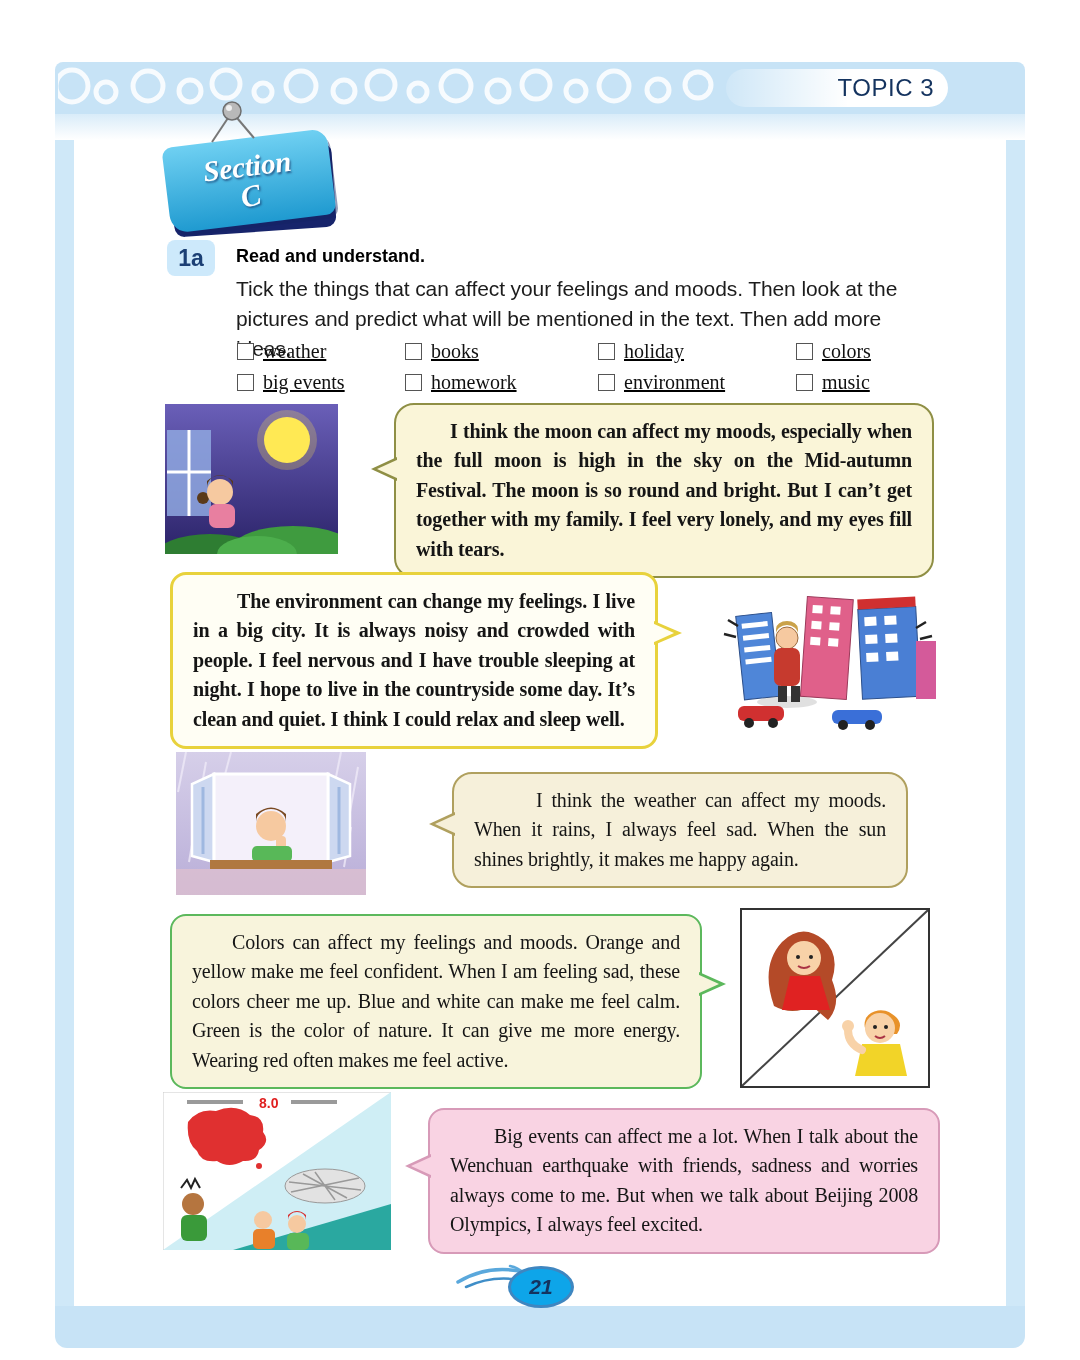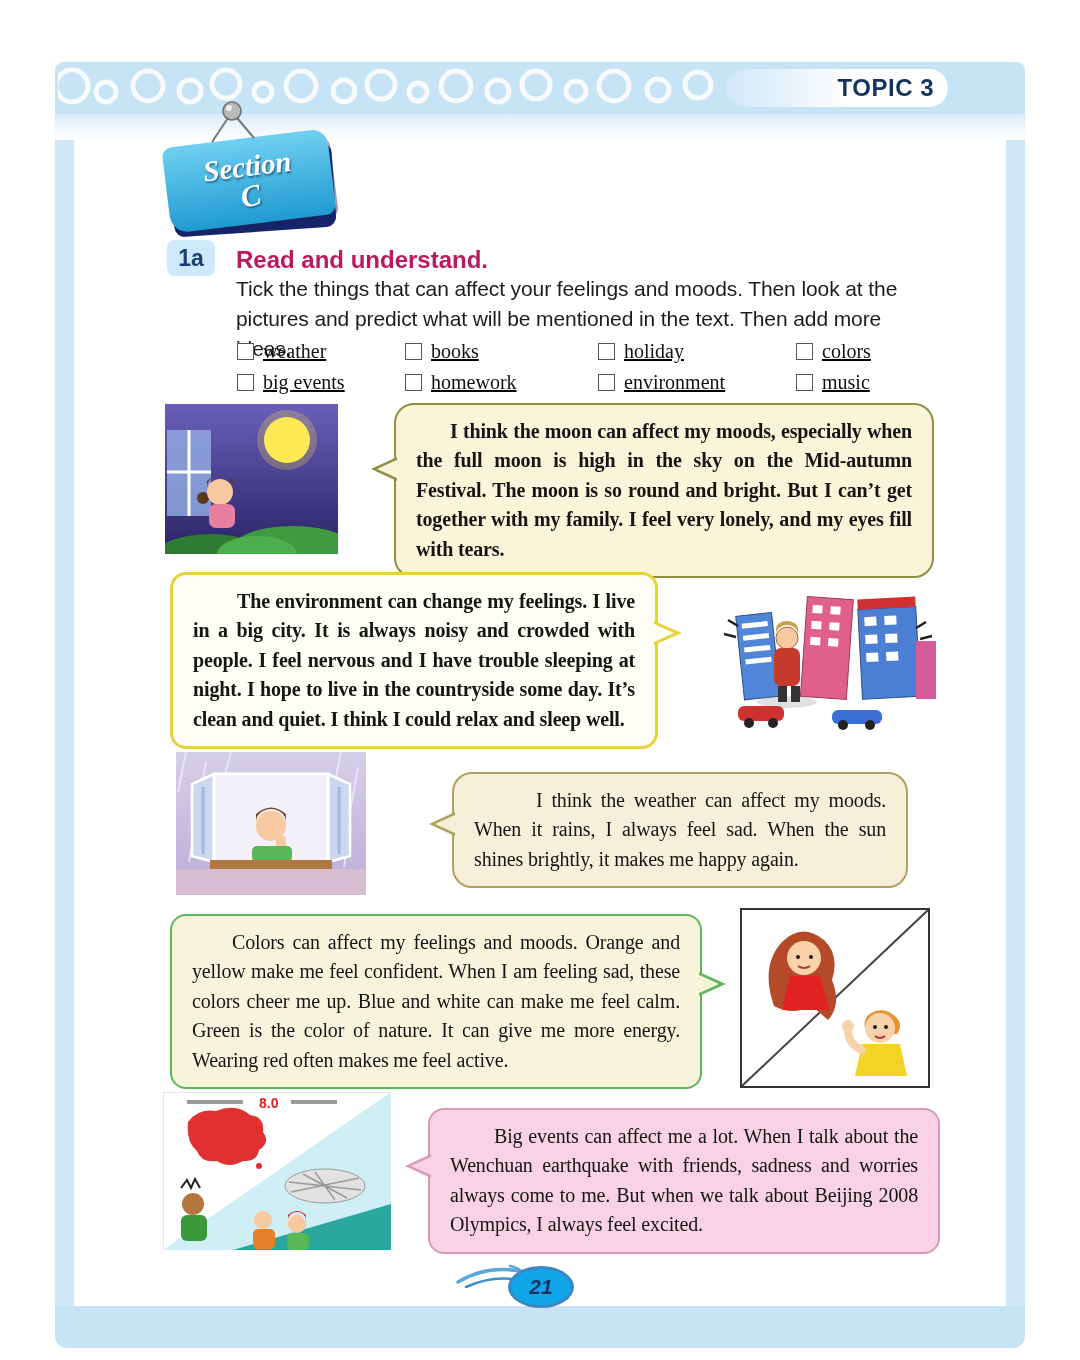--- a/index.html
+++ b/index.html
@@ -12,41 +12,41 @@
   .band-sub{position:absolute;left:55px;top:114px;width:970px;height:26px;
             background:linear-gradient(#d9ecf9,#ffffff);}
   .bar-left{position:absolute;left:55px;top:100px;width:19px;height:1214px;background:#cfe8f8;}
   .bar-right{position:absolute;left:1006px;top:100px;width:19px;height:1214px;background:#cfe8f8;}
   .bar-bottom{position:absolute;left:55px;top:1306px;width:970px;height:42px;
               background:#c7e3f6;border-radius:0 0 12px 12px;}
   .circles{position:absolute;left:58px;top:62px;}
   .topic-pill{position:absolute;left:726px;top:69px;width:222px;height:38px;border-radius:19px;
               background:linear-gradient(90deg,rgba(255,255,255,.15),#ffffff 55%);
               display:flex;align-items:center;justify-content:flex-end;padding-right:14px;box-sizing:border-box;}
-  .topic-pill span{font-size:24px;font-weight:bold;color:#14335f;letter-spacing:.5px;}
+  .topic-pill span{font-size:24px;font-weight:normal;color:#14335f;letter-spacing:.5px;}
 
   
   .sign-back{position:absolute;left:172px;top:148px;width:162px;height:84px;background:#17246b;
              border-radius:10px;transform:rotate(-4deg);}
   .sign{position:absolute;left:166px;top:138px;width:166px;height:86px;
         background:linear-gradient(180deg,#6fd0f2,#1f9ad0);border-radius:10px 16px 10px 18px;
         transform:rotate(-7deg);display:flex;flex-direction:column;align-items:center;justify-content:center;
         box-shadow:2px 4px 0 rgba(20,35,100,.45);}
   .sign .l1{font-family:"Liberation Serif",serif;font-style:italic;font-weight:bold;
             color:#ffffff;font-size:29px;text-shadow:1px 2px 2px rgba(20,40,90,.6);}
   .sign .l2{font-family:"Liberation Serif",serif;font-style:italic;font-weight:bold;
             color:#ffffff;font-size:30px;margin-top:-4px;text-shadow:1px 2px 2px rgba(20,40,90,.6);
             transform:rotate(-6deg);}
   .pin{position:absolute;left:200px;top:98px;}
 
   
   .badge{position:absolute;left:167px;top:240px;width:48px;height:36px;background:#cde9fb;
          border-radius:8px;display:flex;align-items:center;justify-content:center;
          font-size:23px;font-weight:bold;color:#1b3f74;}
-  .act-title{position:absolute;left:236px;top:246px;font-size:24px;font-weight:bold;color:#be185d;}
+  .act-title{position:absolute;left:236px;top:246px;font-size:18px;font-weight:bold;color:#000000;}
   .act-instr{position:absolute;left:236px;top:274px;width:706px;font-size:21px;line-height:1.43;
              color:#1c1c1c;letter-spacing:-.1px;}
 
   
   .check-item{position:absolute;display:flex;align-items:center;gap:9px;text-decoration:underline;}
   .checkbox{width:17px;height:17px;border:1.5px solid #555;background:#fff;box-sizing:border-box;}
   .check-item span{font-family:"Liberation Serif",serif;font-size:20px;color:#111;}
 
   
   .bubble{position:absolute;box-sizing:border-box;border-radius:20px;padding:12px 20px;}

